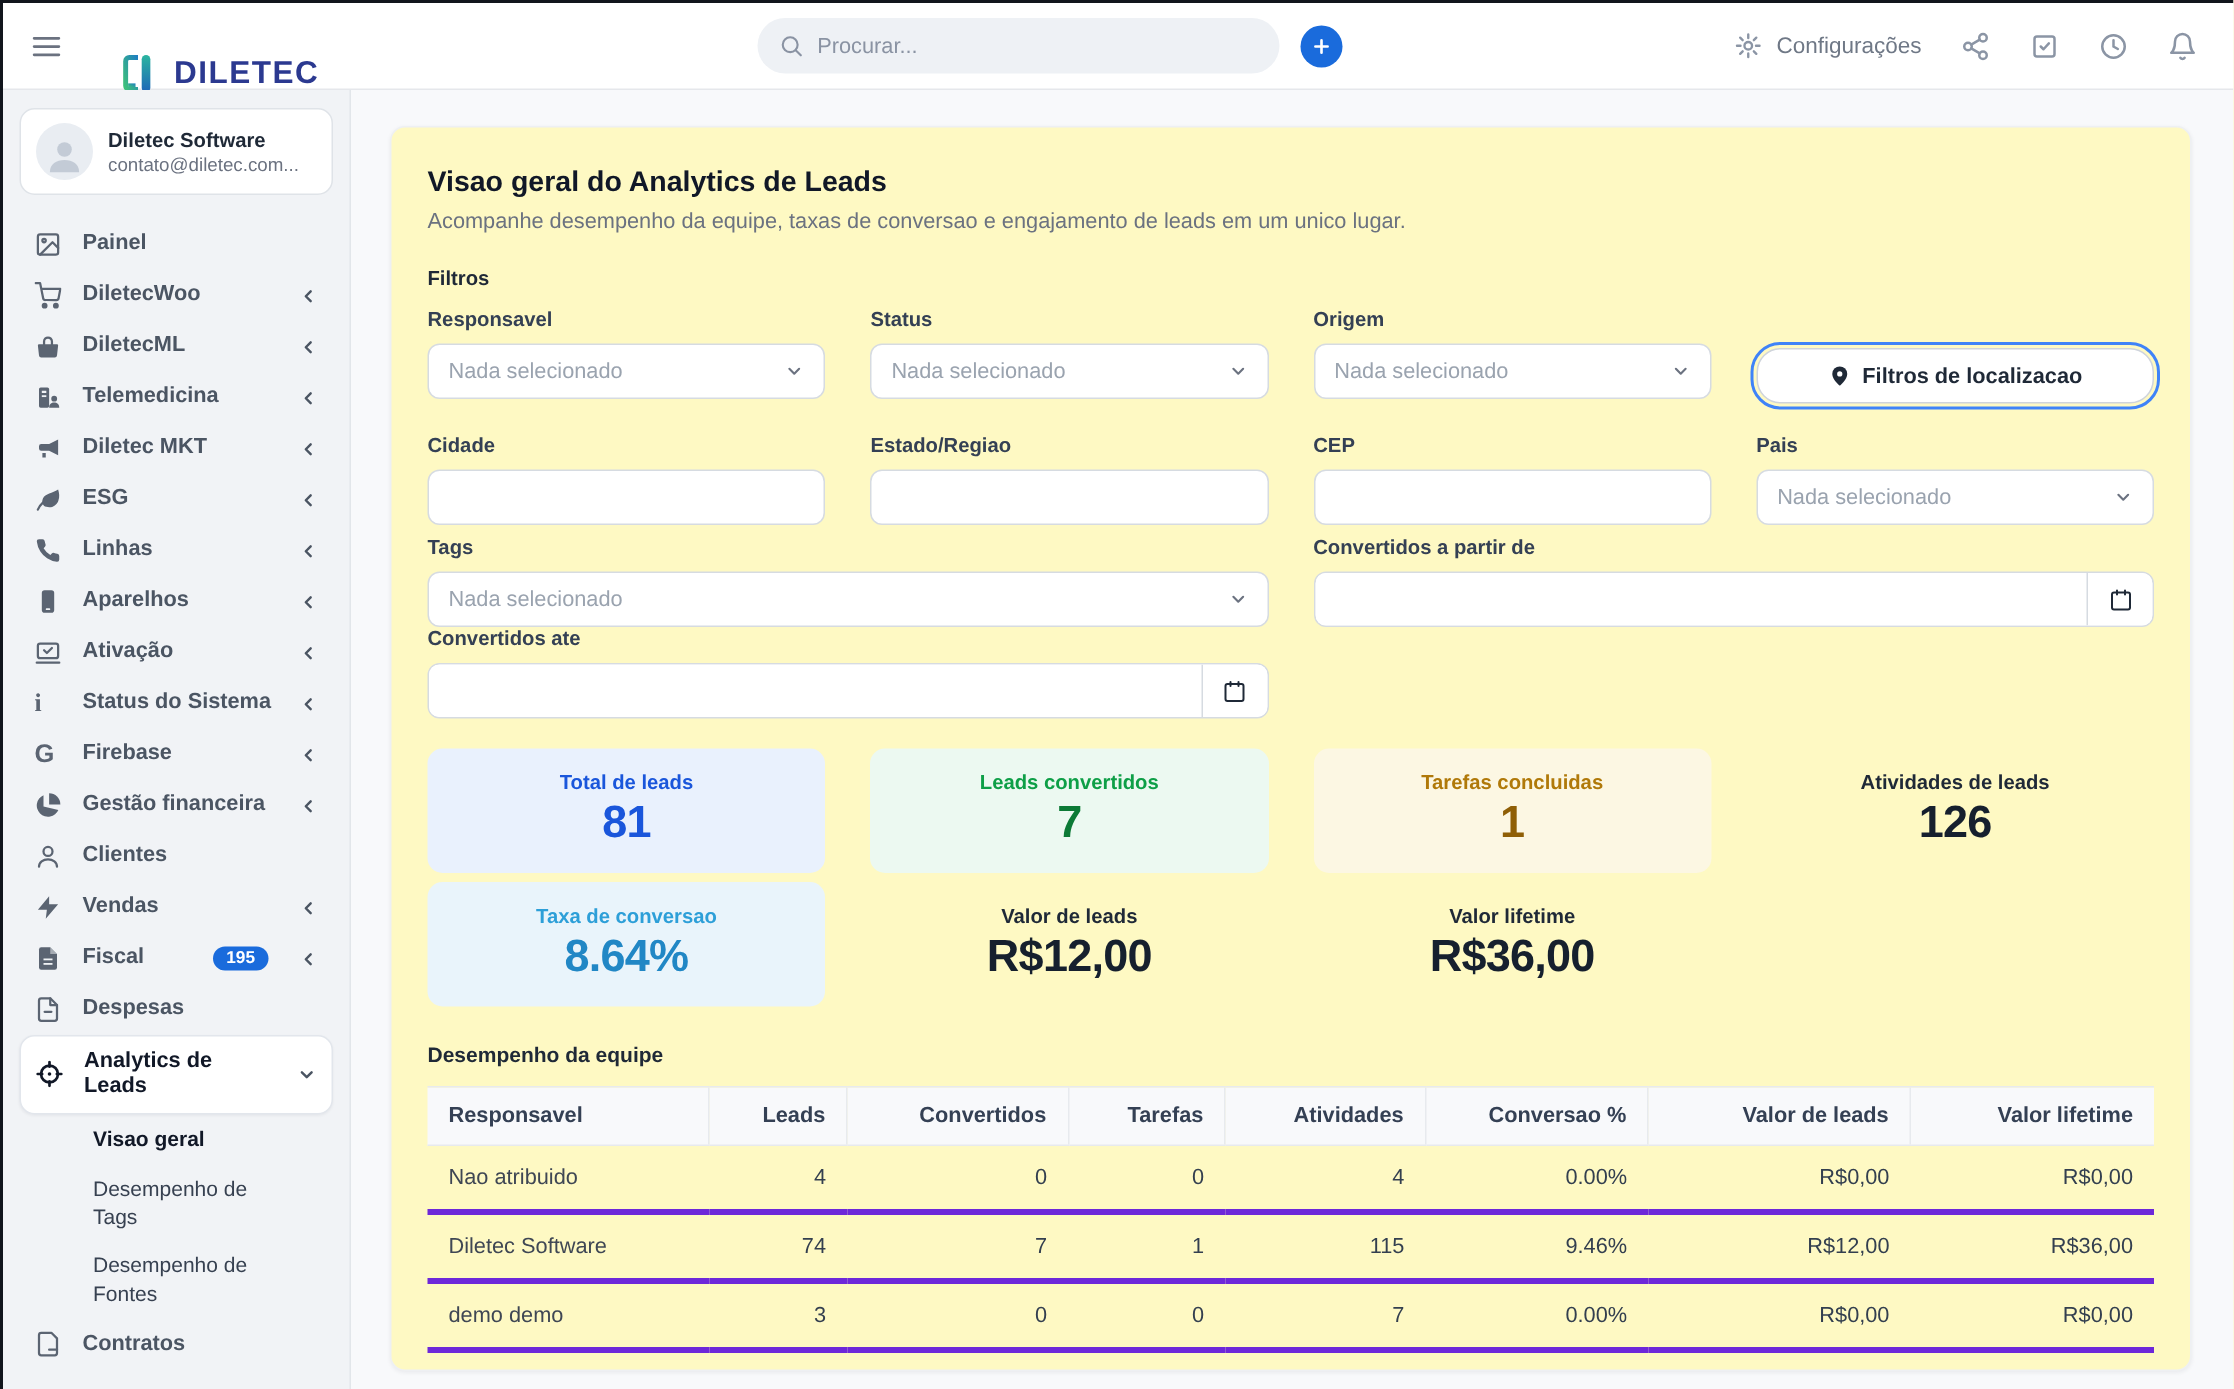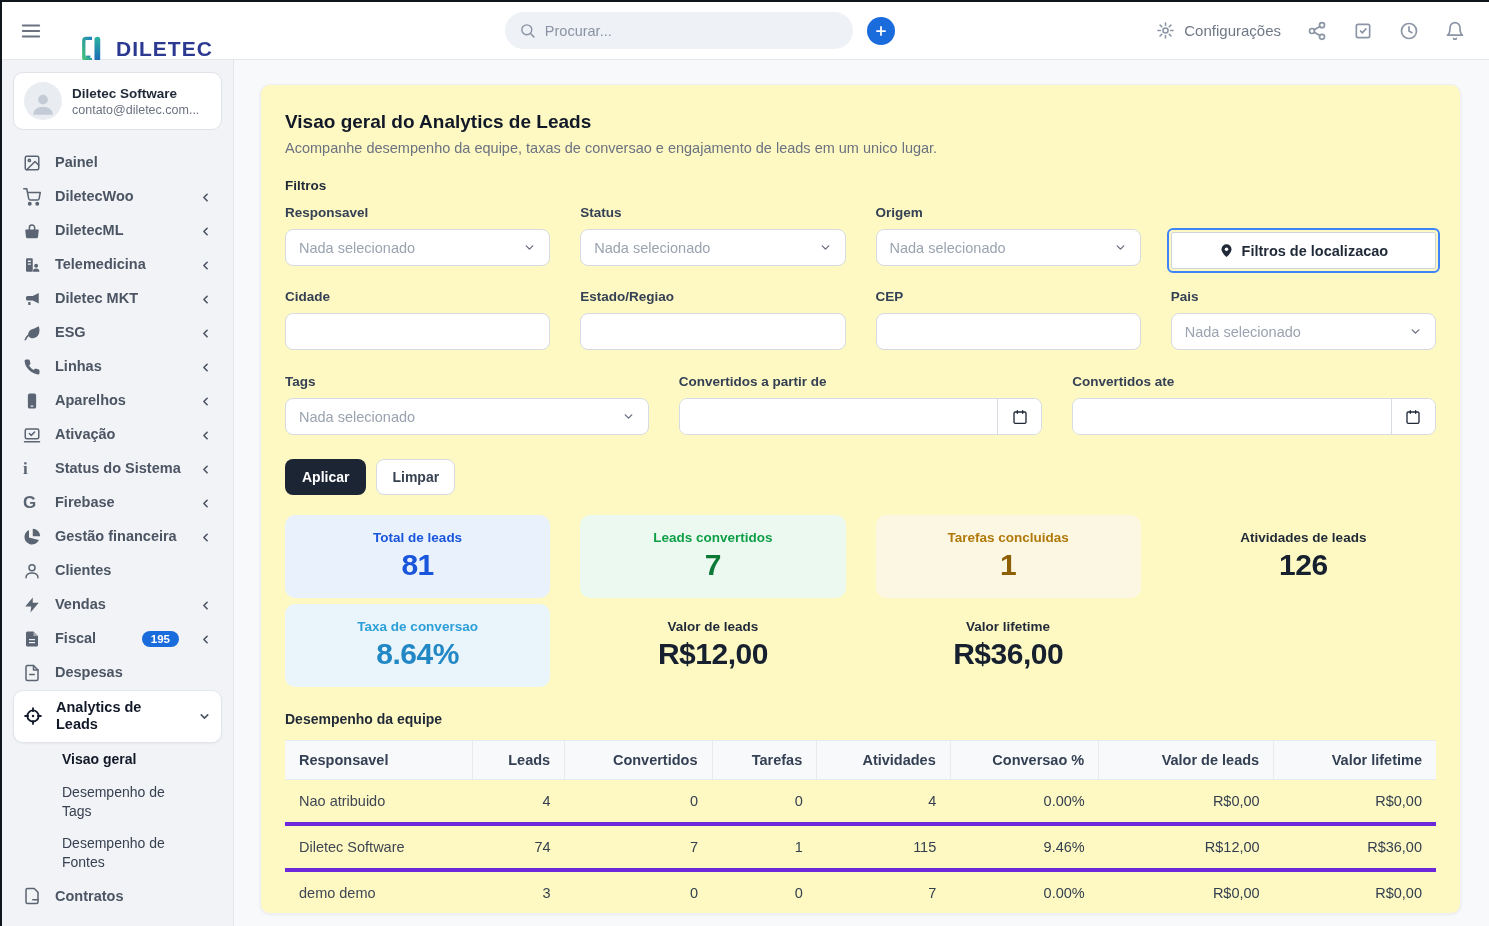--- a/index.html
+++ b/index.html
@@ -54,32 +54,32 @@
   .i-letter { font-family:"Liberation Serif","DejaVu Serif",serif; }
 
   
   .main { flex:1 1 auto; padding:24px 28px 12px 26px; min-width:0; overflow:hidden; }
   .card { background:#fef9c3; border:1px solid #eef0f3; border-radius:10px; box-shadow:0 1px 3px rgba(16,24,40,.06); height:100%; padding:26px 24px; overflow:hidden; }
   .page-title { font-size:19px; font-weight:700; color:#111827; }
   .page-subtitle { font-size:14.5px; color:#6b7280; margin-top:7px; }
   .filters-heading { font-size:13.5px; font-weight:700; color:#1f2937; margin-top:22px; }
 
   .fgrid4 { display:grid; grid-template-columns:repeat(4,1fr); column-gap:30px; row-gap:20px; margin-top:12px; }
-  .fgrid3 { display:grid; grid-template-columns:repeat(3,1fr); column-gap:30px; margin-top:24px; }
+  .fgrid3 { display:grid; grid-template-columns:repeat(2,1fr); column-gap:30px; margin-top:7px; }
   .fcell label { display:block; font-size:13.5px; font-weight:700; color:#344054; margin-bottom:9px; }
   .select, .tinput { height:37px; border:1px solid #d6dbe1; border-radius:8px; background:#fff; display:flex; align-items:center; }
   .select { justify-content:space-between; padding:0 13px; cursor:pointer; }
   .select .sel-text { color:#9aa3af; font-size:14.5px; }
   .select svg { width:13px; height:13px; color:#6b7280; }
   .tinput input { border:none; outline:none; width:100%; height:100%; padding:0 12px; font-size:14.5px; background:transparent; font-family:inherit; border-radius:8px; }
   .dateinput { height:37px; border:1px solid #d6dbe1; border-radius:8px; background:#fff; display:flex; overflow:hidden; }
   .dateinput input { border:none; outline:none; flex:1 1 auto; padding:0 12px; font-size:14.5px; font-family:inherit; }
   .cal-btn { width:44px; border:none; border-left:1px solid #d6dbe1; background:#fff; display:flex; align-items:center; justify-content:center; color:#1f2937; cursor:pointer; }
   .cal-btn svg { width:16px; height:16px; }
-  .loc-btn { height:37px; width:100%; margin-top:27px; background:#fff; border:1px solid #cfd4dc; border-radius:2px; outline:2px solid #3f83f8; outline-offset:2px; display:flex; align-items:center; justify-content:center; gap:8px; font-size:14.5px; font-weight:600; color:#1f2937; cursor:pointer; font-family:inherit; }
+  .loc-btn { height:37px; width:100%; margin-top:27px; background:#fff; border:1px solid #cfd4dc; border-radius:16px; outline:2px solid #3f83f8; outline-offset:2px; display:flex; align-items:center; justify-content:center; gap:8px; font-size:14.5px; font-weight:600; color:#1f2937; cursor:pointer; font-family:inherit; }
   .loc-btn svg { width:15px; height:15px; }
 
   .actions { display:flex; gap:10px; margin-top:24px; }
   .btn-apply { background:#1b2533; color:#fff; border:none; border-radius:8px; padding:9px 17px; font-size:14px; font-weight:700; cursor:pointer; font-family:inherit; }
   .btn-clear { background:#fff; color:#374151; border:1px solid #d6dbe1; border-radius:8px; padding:9px 15px; font-size:14px; font-weight:600; cursor:pointer; font-family:inherit; }
 
   .stats-grid { display:grid; grid-template-columns:repeat(4,1fr); column-gap:30px; row-gap:6px; margin-top:20px; }
   .stat-card { border-radius:10px; padding:15px 8px 16px; text-align:center; }
   .stat-label { font-size:13.5px; font-weight:700; }
   .stat-value { font-size:30px; font-weight:800; margin-top:3px; letter-spacing:-0.5px; }
@@ -534,24 +534,20 @@
               <button class="cal-btn">
                 <svg viewBox="0 0 24 24" fill="none" stroke="currentColor" stroke-width="2" stroke-linecap="round" stroke-linejoin="round">
                     <rect x="3" y="4.5" width="18" height="17" rx="2"></rect>
                     <path d="M16 2.5v4M8 2.5v4"></path>
                   </svg>
               </button>
             </div>
           </div>
         </div>
 
-        <div class="actions">
-          <button class="btn-apply">Aplicar</button>
-          <button class="btn-clear">Limpar</button>
-        </div>
 
         <div class="stats-grid">
           <div class="stat-card stat-blue">
             <div class="stat-label">Total de leads</div>
             <div class="stat-value">81</div>
           </div>
           <div class="stat-card stat-green">
             <div class="stat-label">Leads convertidos</div>
             <div class="stat-value">7</div>
           </div>

